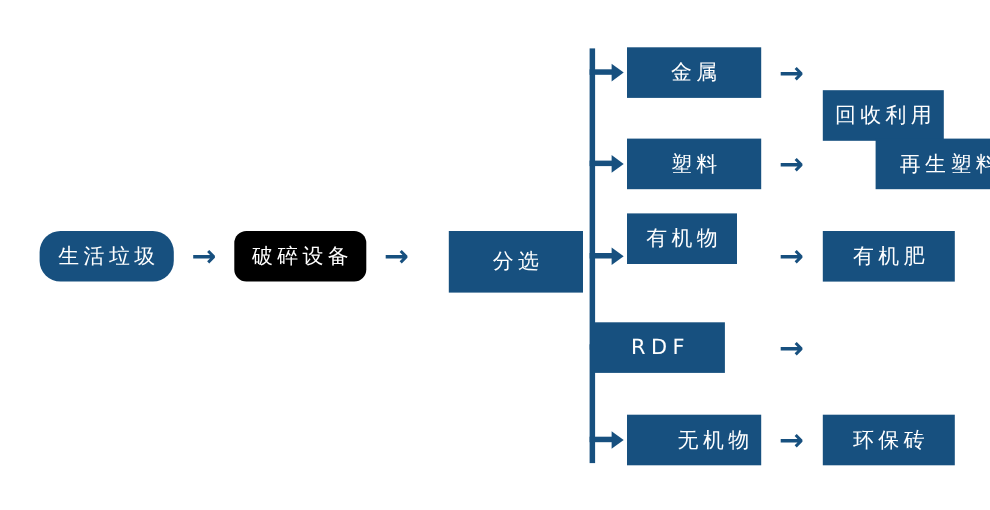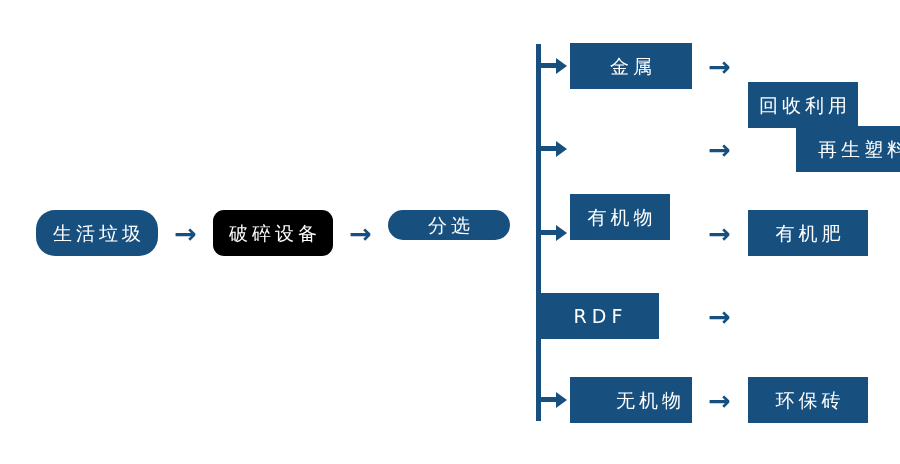--- a/index.html
+++ b/index.html
@@ -84,36 +84,37 @@
 <div id="flowchart">
 
   <div class="node blue" style="left:36px; top:210px; width:122px; height:46px;border-radius:19px;">生活垃圾</div>
 
   <div class="arrow" style="left:163px; top:217px; width:45px; height:32px;">→</div>
 
   <div class="node red" style="left:213px; top:210px; width:120px; height:46px;">破碎设备</div>
 
   <div class="arrow" style="left:338px; top:217px; width:45px; height:32px;">→</div>
 
-  <div class="node blue" style="left:388px; top:210px; width:122px; height:30px;border-radius:18px;">分选</div>
+  <div class="node blue" style="left:408px; top:210px; width:122px; height:56px;">分选</div>
 
   <div class="trunk" style="left:536px; top:44px; width:5px; height:377px;"></div>
 
   <div class="branch-stub" style="left:536px; top:63px; width:22px; height:5px;"></div>
   <div class="branch-head" style="left:556px; top:58px;"></div>
 
   <div class="node blue" style="left:570px; top:43px; width:122px; height:46px;">金属</div>
 
   <div class="arrow" style="left:697px; top:50px; width:45px; height:32px;">→</div>
 
   <div class="node blue" style="left:748px; top:43px; width:110px; height:46px;margin-top:39px;">回收利用</div>
 
   <div class="branch-stub" style="left:536px; top:146px; width:22px; height:5px;"></div>
   <div class="branch-head" style="left:556px; top:141px;"></div>
 
+  <div class="node blue" style="left:570px; top:126px; width:122px; height:46px;">塑料</div>
 
   <div class="arrow" style="left:697px; top:133px; width:45px; height:32px;">→</div>
 
   <div class="node blue" style="left:784px; top:126px; width:132px; height:46px;margin-left:12px;">再生塑料</div>
 
   <div class="branch-stub" style="left:536px; top:230px; width:22px; height:5px;"></div>
   <div class="branch-head" style="left:556px; top:225px;"></div>
 
   <div class="node blue" style="left:570px; top:194px; width:100px; height:46px;">有机物</div>
 

